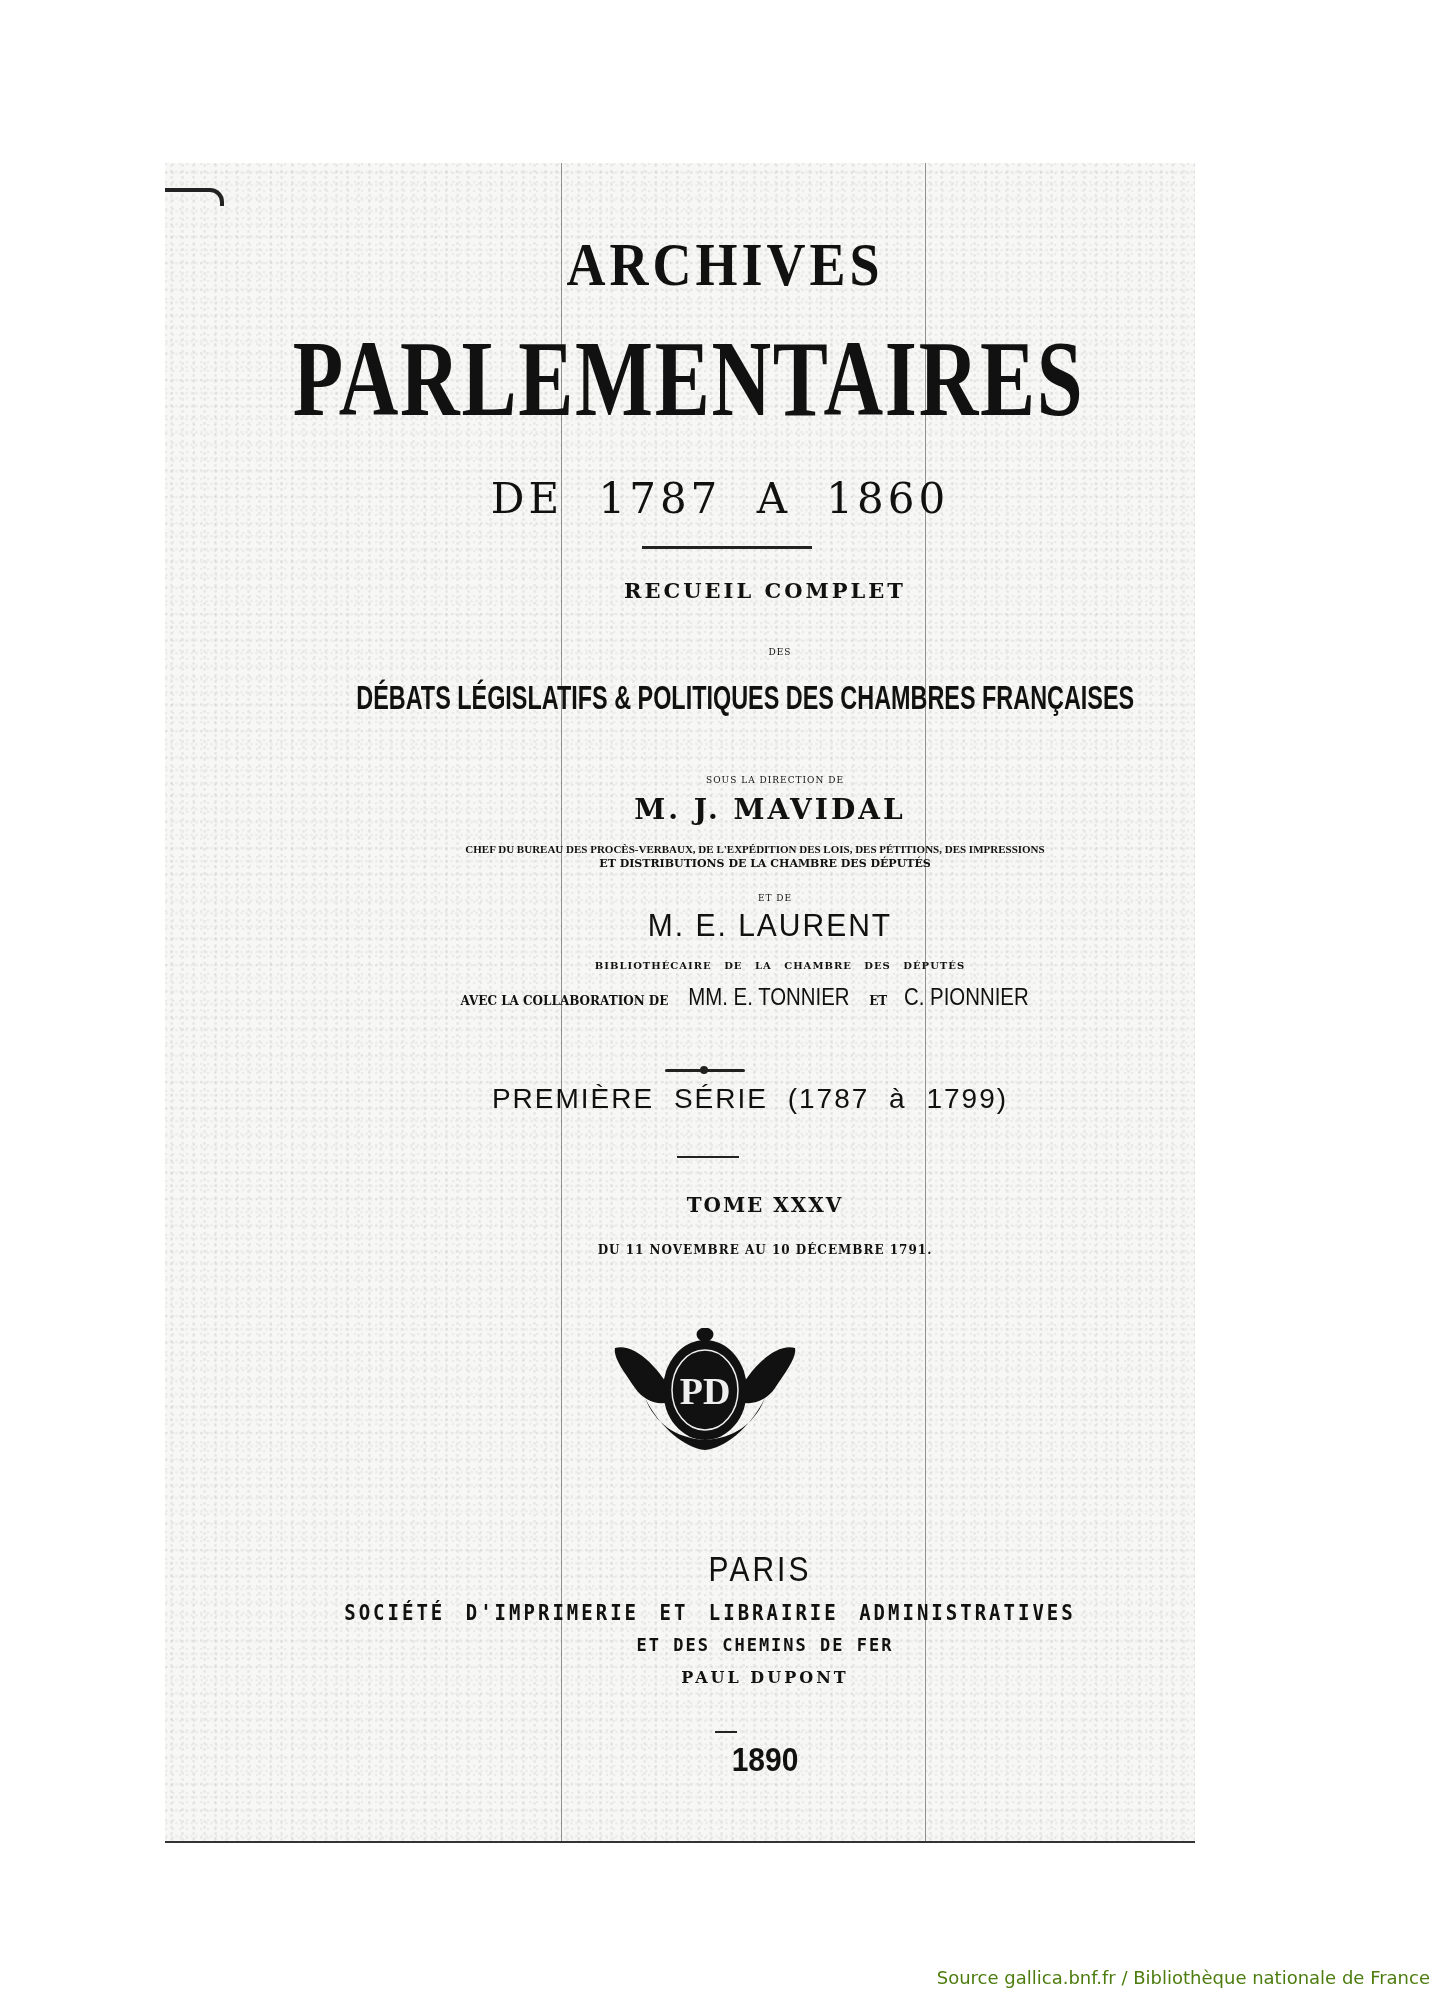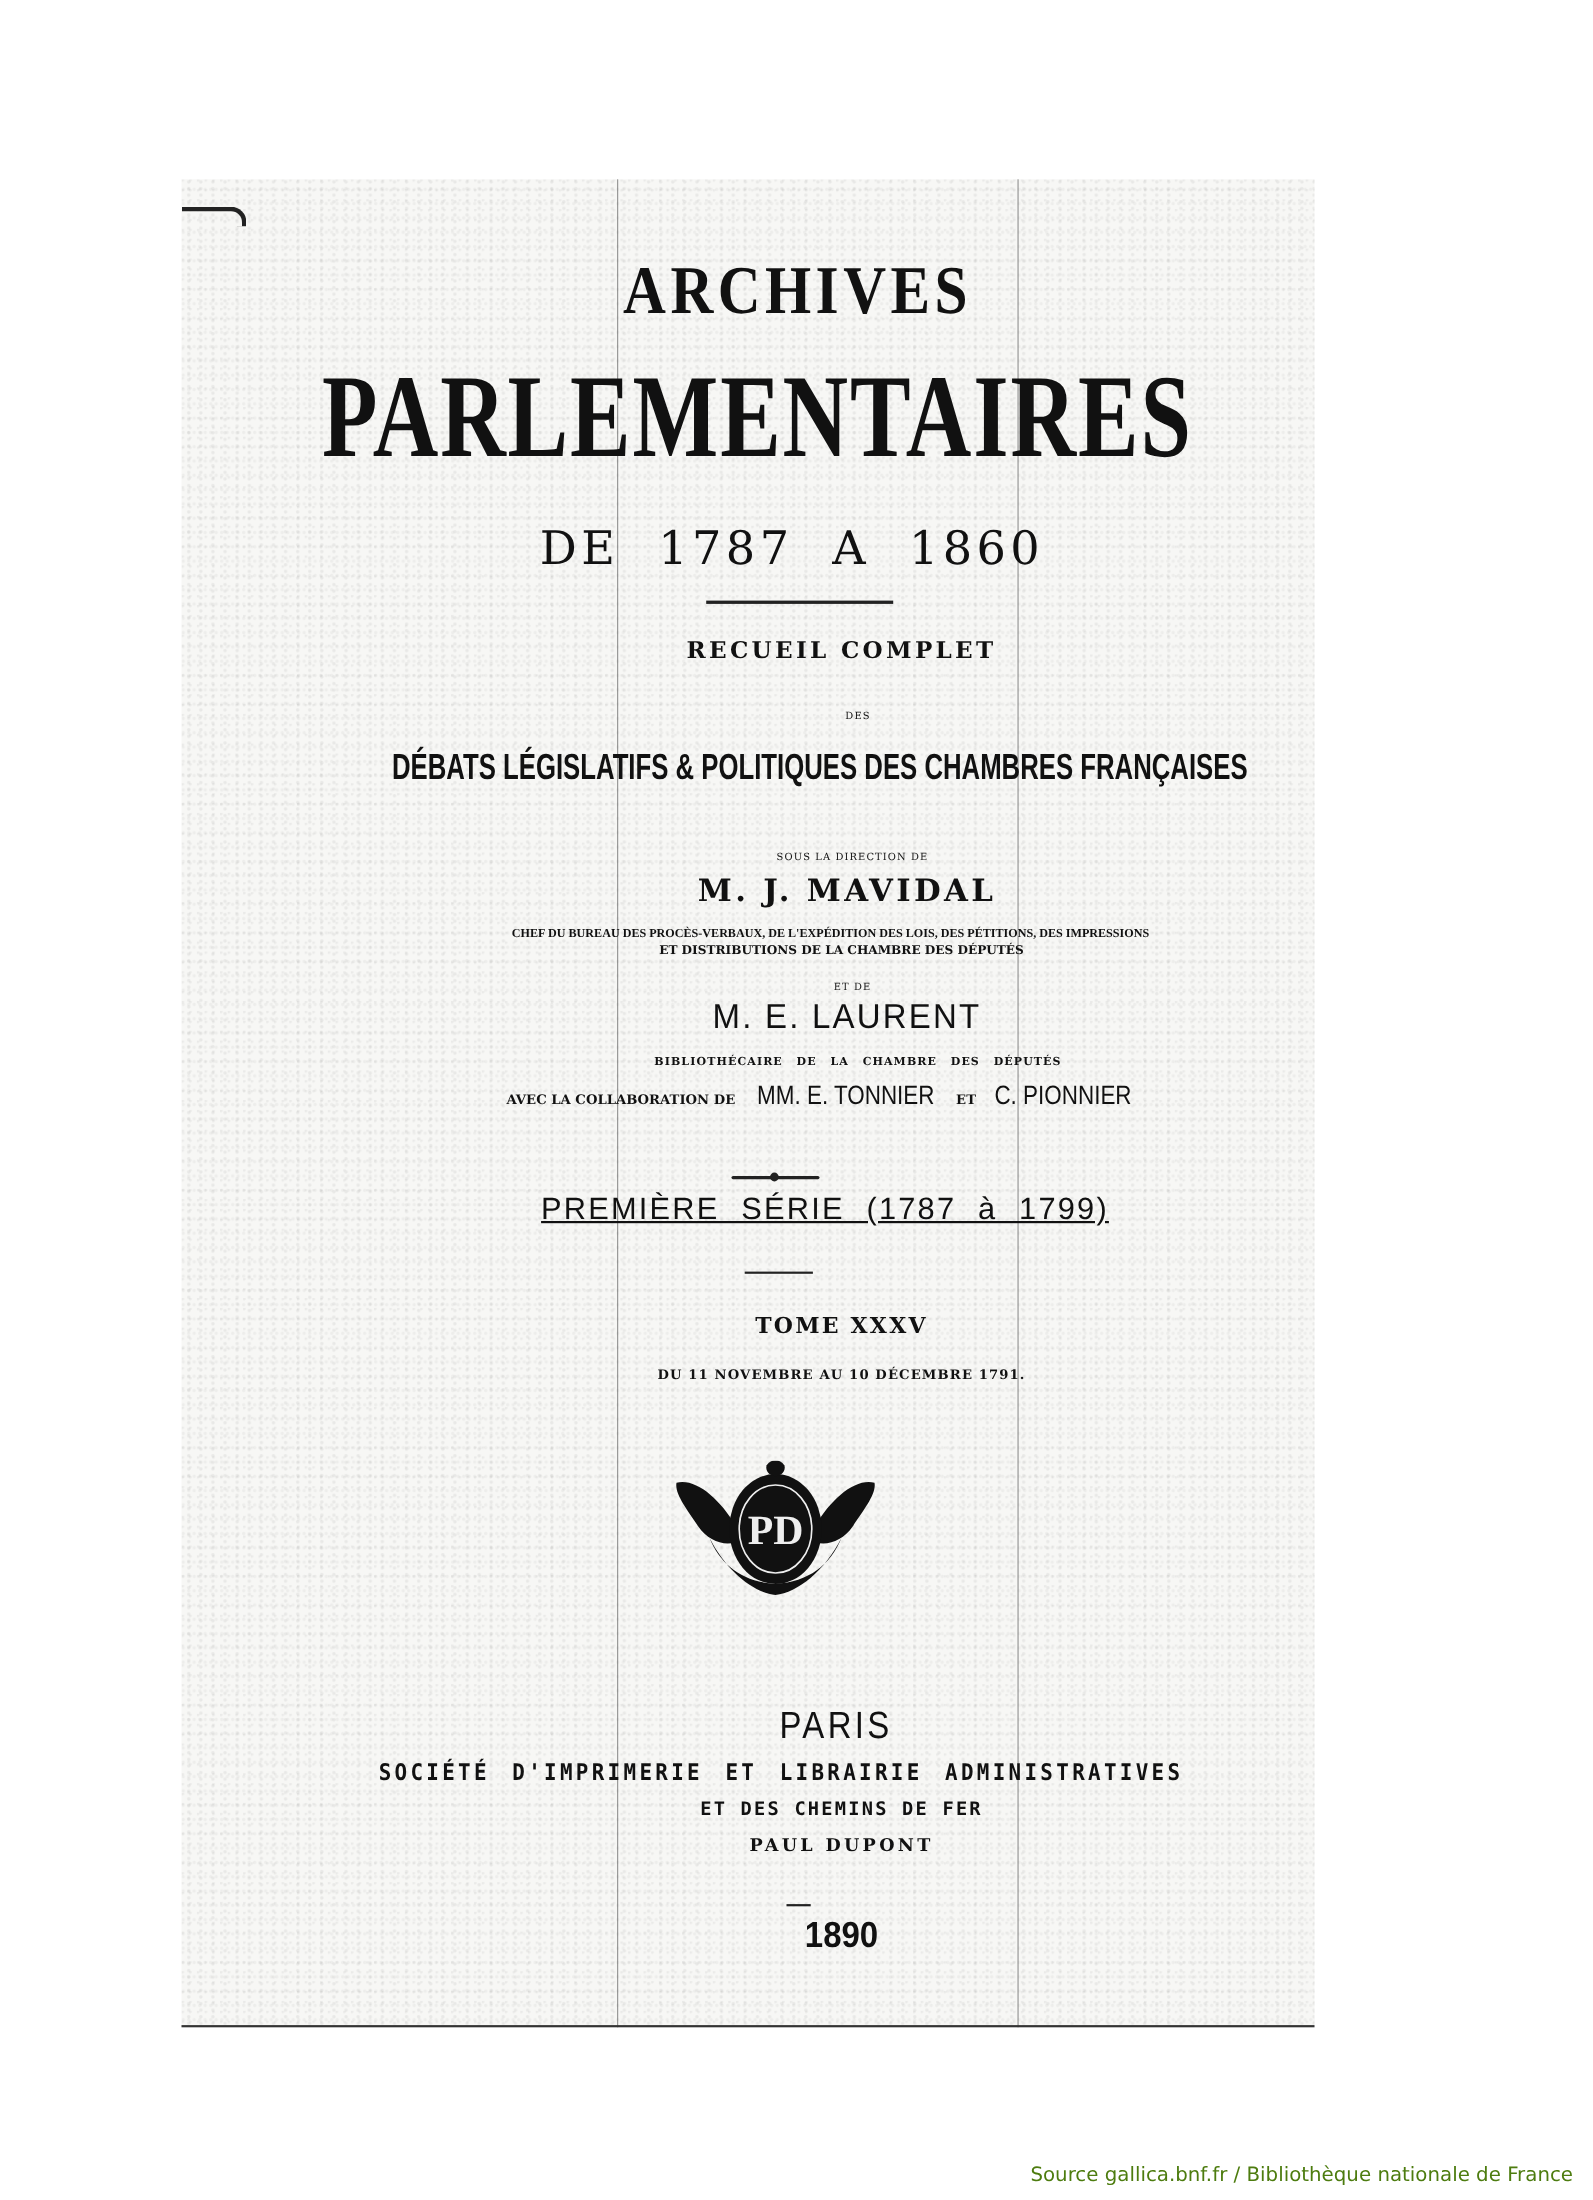--- a/index.html
+++ b/index.html
@@ -199,21 +199,20 @@
       background: #222;
       border-radius: 50%;
     }
     .serie {
       top: 920px;
       font-family: "Liberation Sans", sans-serif;
       font-size: 28px;
       letter-spacing: 2px;
       word-spacing: 10px;
       padding-left: 140px;
-      text-decoration: underline;
     }
     .tome {
       top: 1030px;
       font-family: "DejaVu Serif", serif;
       font-size: 20px;
       font-weight: bold;
       letter-spacing: 2px;
       padding-left: 170px;
     }
     .dates {

